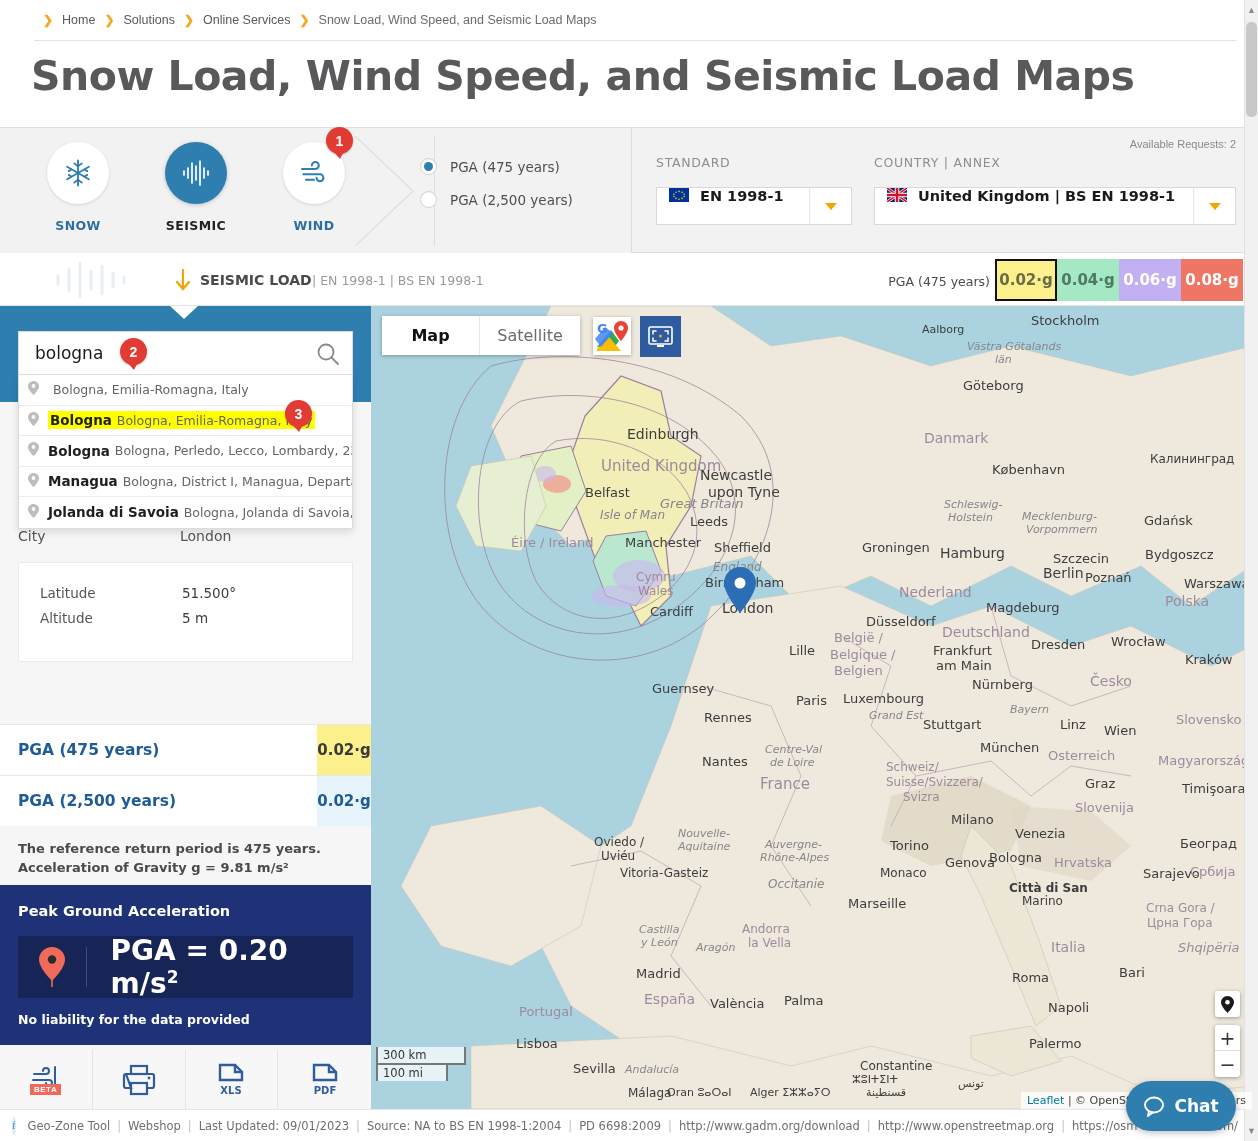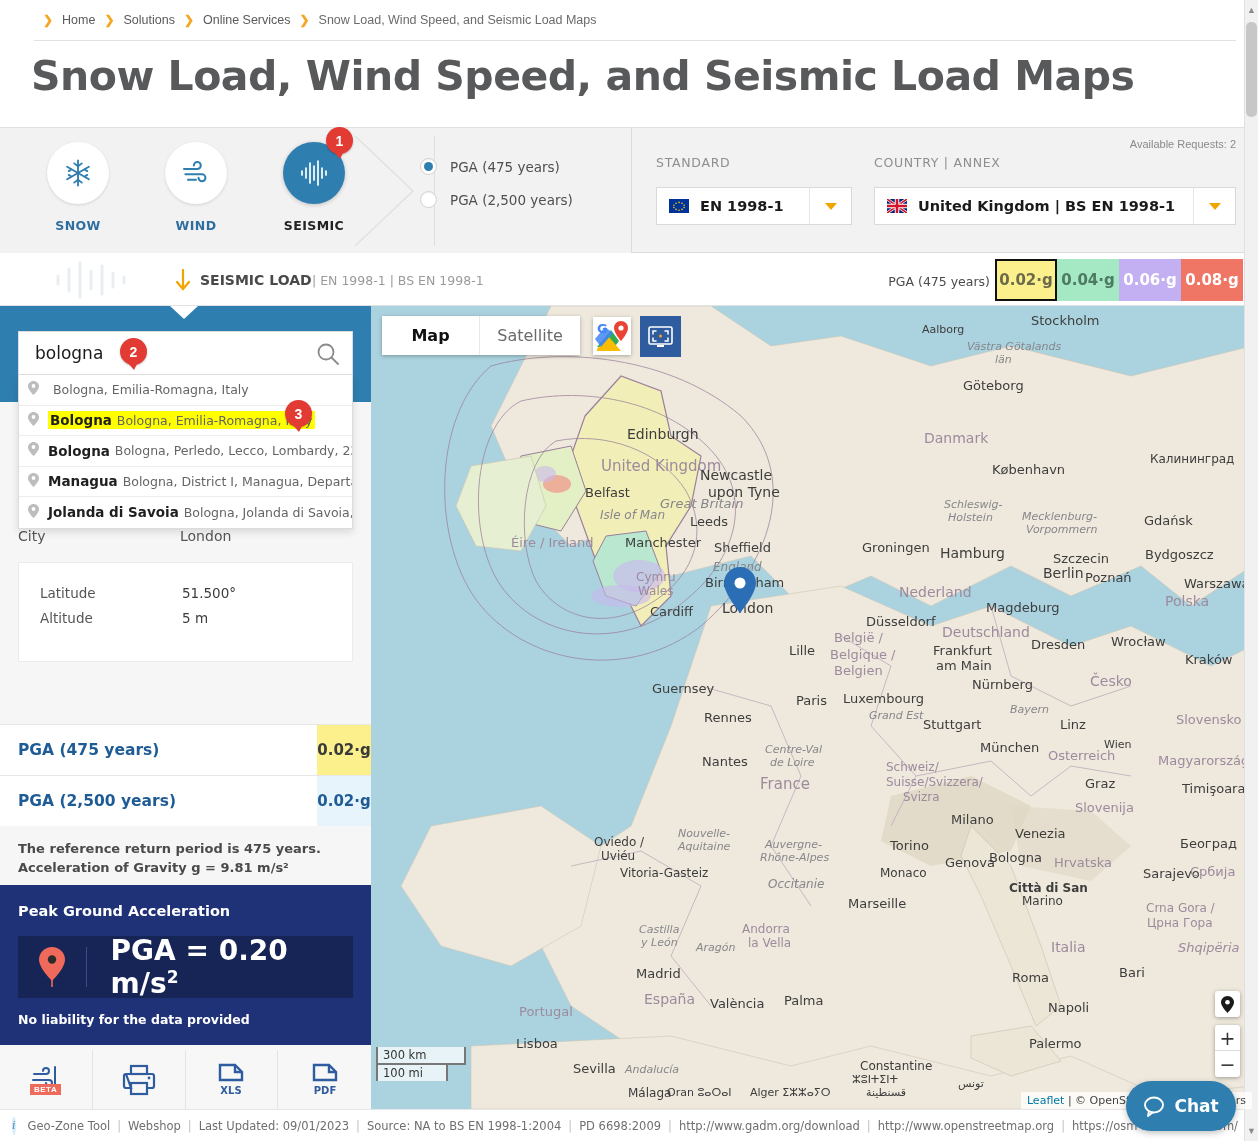--- a/index.html
+++ b/index.html
@@ -76,21 +76,21 @@
   }
   .radio-dot.on:after{ content:""; width:9px; height:9px; border-radius:50%; background:#2f7eb0; }
   .radio-row .rl{ margin-left:13px; font-size:13.5px; color:#4f4f4f; font-family:"DejaVu Sans", sans-serif; }
 
   
   .avail{ position:absolute; right:22px; top:138px; font-size:11px; color:#8a8a8a; }
   .fld-label{ position:absolute; font-size:12.5px; color:#8e8e8e; letter-spacing:0.7px;
      font-family:"DejaVu Sans", sans-serif; }
   .select{
     position:absolute; height:38px; background:#fff; border:1px solid #d9d9d9;
-    display:flex; align-items:center; cursor:pointer;
+    display:flex; align-items:flex-start; cursor:pointer;
   }
   .select .flag{ margin-left:12px; width:20px; height:14px; flex:0 0 auto; }
   .select .sv{ margin-left:11px; font-size:14.5px; color:#1a1a1a; font-weight:bold;
      font-family:"DejaVu Sans", sans-serif; white-space:nowrap; }
   .select .arrow{
     margin-left:auto; width:42px; height:100%; border-left:1px solid #e6e6e6;
     display:flex; align-items:center; justify-content:center;
   }
   .caret{ width:0;height:0;border-left:6px solid transparent;border-right:6px solid transparent;border-top:7px solid #f0a500; }
 
@@ -296,48 +296,48 @@
             <line x1="4.6" y1="10.5" x2="6.6" y2="9.2"></line>
               <line x1="4.6" y1="13.5" x2="6.6" y2="14.8"></line>
             <line x1="19.4" y1="10.5" x2="17.4" y2="9.2"></line>
               <line x1="19.4" y1="13.5" x2="17.4" y2="14.8"></line>
           </g>
         </svg>
       </div>
       <div class="lbl">SNOW</div>
     </div>
 
-    <div class="mode">
-      <div class="circle">
-        <svg width="32" height="32" viewBox="0 0 24 24">
-          <g fill="none" stroke="#2f7eb0" stroke-width="1.5" stroke-linecap="round">
-            <path d="M3 9h10a2.6 2.6 0 1 0-2.6-2.6"></path>
-            <path d="M4 13h12.5a2.6 2.6 0 1 1-2.6 2.6"></path>
-            <path d="M6 17h6"></path>
-          </g>
-        </svg>
-      </div>
-      <div class="lbl">WIND</div>
-    </div>
-
     <div class="mode active">
       <div class="circle">
         <svg width="32" height="30" viewBox="0 0 32 30">
           <g stroke="#ffffff" stroke-width="1.7" stroke-linecap="round">
             <line x1="4" y1="13" x2="4" y2="17"></line>
             <line x1="8" y1="10" x2="8" y2="20"></line>
             <line x1="12" y1="5" x2="12" y2="25"></line>
             <line x1="16" y1="8" x2="16" y2="22"></line>
             <line x1="20" y1="3" x2="20" y2="27"></line>
             <line x1="24" y1="10" x2="24" y2="20"></line>
             <line x1="28" y1="13" x2="28" y2="17"></line>
           </g>
         </svg>
       </div>
       <div class="lbl">SEISMIC</div>
+    </div>
+
+    <div class="mode">
+      <div class="circle">
+        <svg width="32" height="32" viewBox="0 0 24 24">
+          <g fill="none" stroke="#2f7eb0" stroke-width="1.5" stroke-linecap="round">
+            <path d="M3 9h10a2.6 2.6 0 1 0-2.6-2.6"></path>
+            <path d="M4 13h12.5a2.6 2.6 0 1 1-2.6 2.6"></path>
+            <path d="M6 17h6"></path>
+          </g>
+        </svg>
+      </div>
+      <div class="lbl">WIND</div>
     </div>
   </div>
 
   <div class="badge" style="left:326px; top:-1px;">1</div>
 </div>
 
 <div class="radios">
   <div class="radio-row">
     <span class="radio-dot on"></span>
     <span class="rl">PGA (475 years)</span>
@@ -512,21 +512,21 @@
       <div class="map-label mlbl-city" style="left: 740px; top: 328px; font-size: 13px;">Wrocław</div>
       <div class="map-label mlbl-city" style="left: 814px; top: 346px; font-size: 13px;">Kraków</div>
       <div class="map-label mlbl-city" style="left: 495px; top: 308px; font-size: 13px;">Düsseldorf</div>
       <div class="map-label mlbl-city" style="left: 562px; top: 337px; font-size: 13px;">Frankfurt</div>
       <div class="map-label mlbl-city" style="left: 565px; top: 352px; font-size: 13px;">am Main</div>
       <div class="map-label mlbl-city" style="left: 472px; top: 385px; font-size: 13px;">Luxembourg</div>
       <div class="map-label mlbl-city" style="left: 601px; top: 371px; font-size: 13px;">Nürnberg</div>
       <div class="map-label mlbl-ctry" style="left: 719px; top: 367px; font-size: 14px;">Česko</div>
       <div class="map-label mlbl-city" style="left: 552px; top: 411px; font-size: 13px;">Stuttgart</div>
       <div class="map-label mlbl-city" style="left: 689px; top: 411px; font-size: 13px;">Linz</div>
-      <div class="map-label mlbl-city" style="left: 733px; top: 432px; font-size: 11px;">Wien</div>
+      <div class="map-label mlbl-city" style="left: 733px; top: 417px; font-size: 13px;">Wien</div>
       <div class="map-label mlbl-ctry" style="left: 805px; top: 406px; font-size: 13px;">Slovensko</div>
       <div class="map-label mlbl-city" style="left: 609px; top: 434px; font-size: 13px;">München</div>
       <div class="map-label mlbl-reg" style="left: 639px; top: 397px; font-size: 11px;">Bayern</div>
       <div class="map-label mlbl-ctry" style="left: 677px; top: 442px; font-size: 13px;">Osterreich</div>
       <div class="map-label mlbl-ctry" style="left: 787px; top: 447px; font-size: 13px;">Magyarország</div>
       <div class="map-label mlbl-ctry" style="left: 515px; top: 454px; font-size: 12px;">Schweiz/</div>
       <div class="map-label mlbl-ctry" style="left: 515px; top: 469px; font-size: 12px;">Suisse/Svizzera/</div>
       <div class="map-label mlbl-ctry" style="left: 532px; top: 484px; font-size: 12px;">Svizra</div>
       <div class="map-label mlbl-city" style="left: 714px; top: 470px; font-size: 13px;">Graz</div>
       <div class="map-label mlbl-ctry" style="left: 704px; top: 494px; font-size: 13px;">Slovenija</div>

